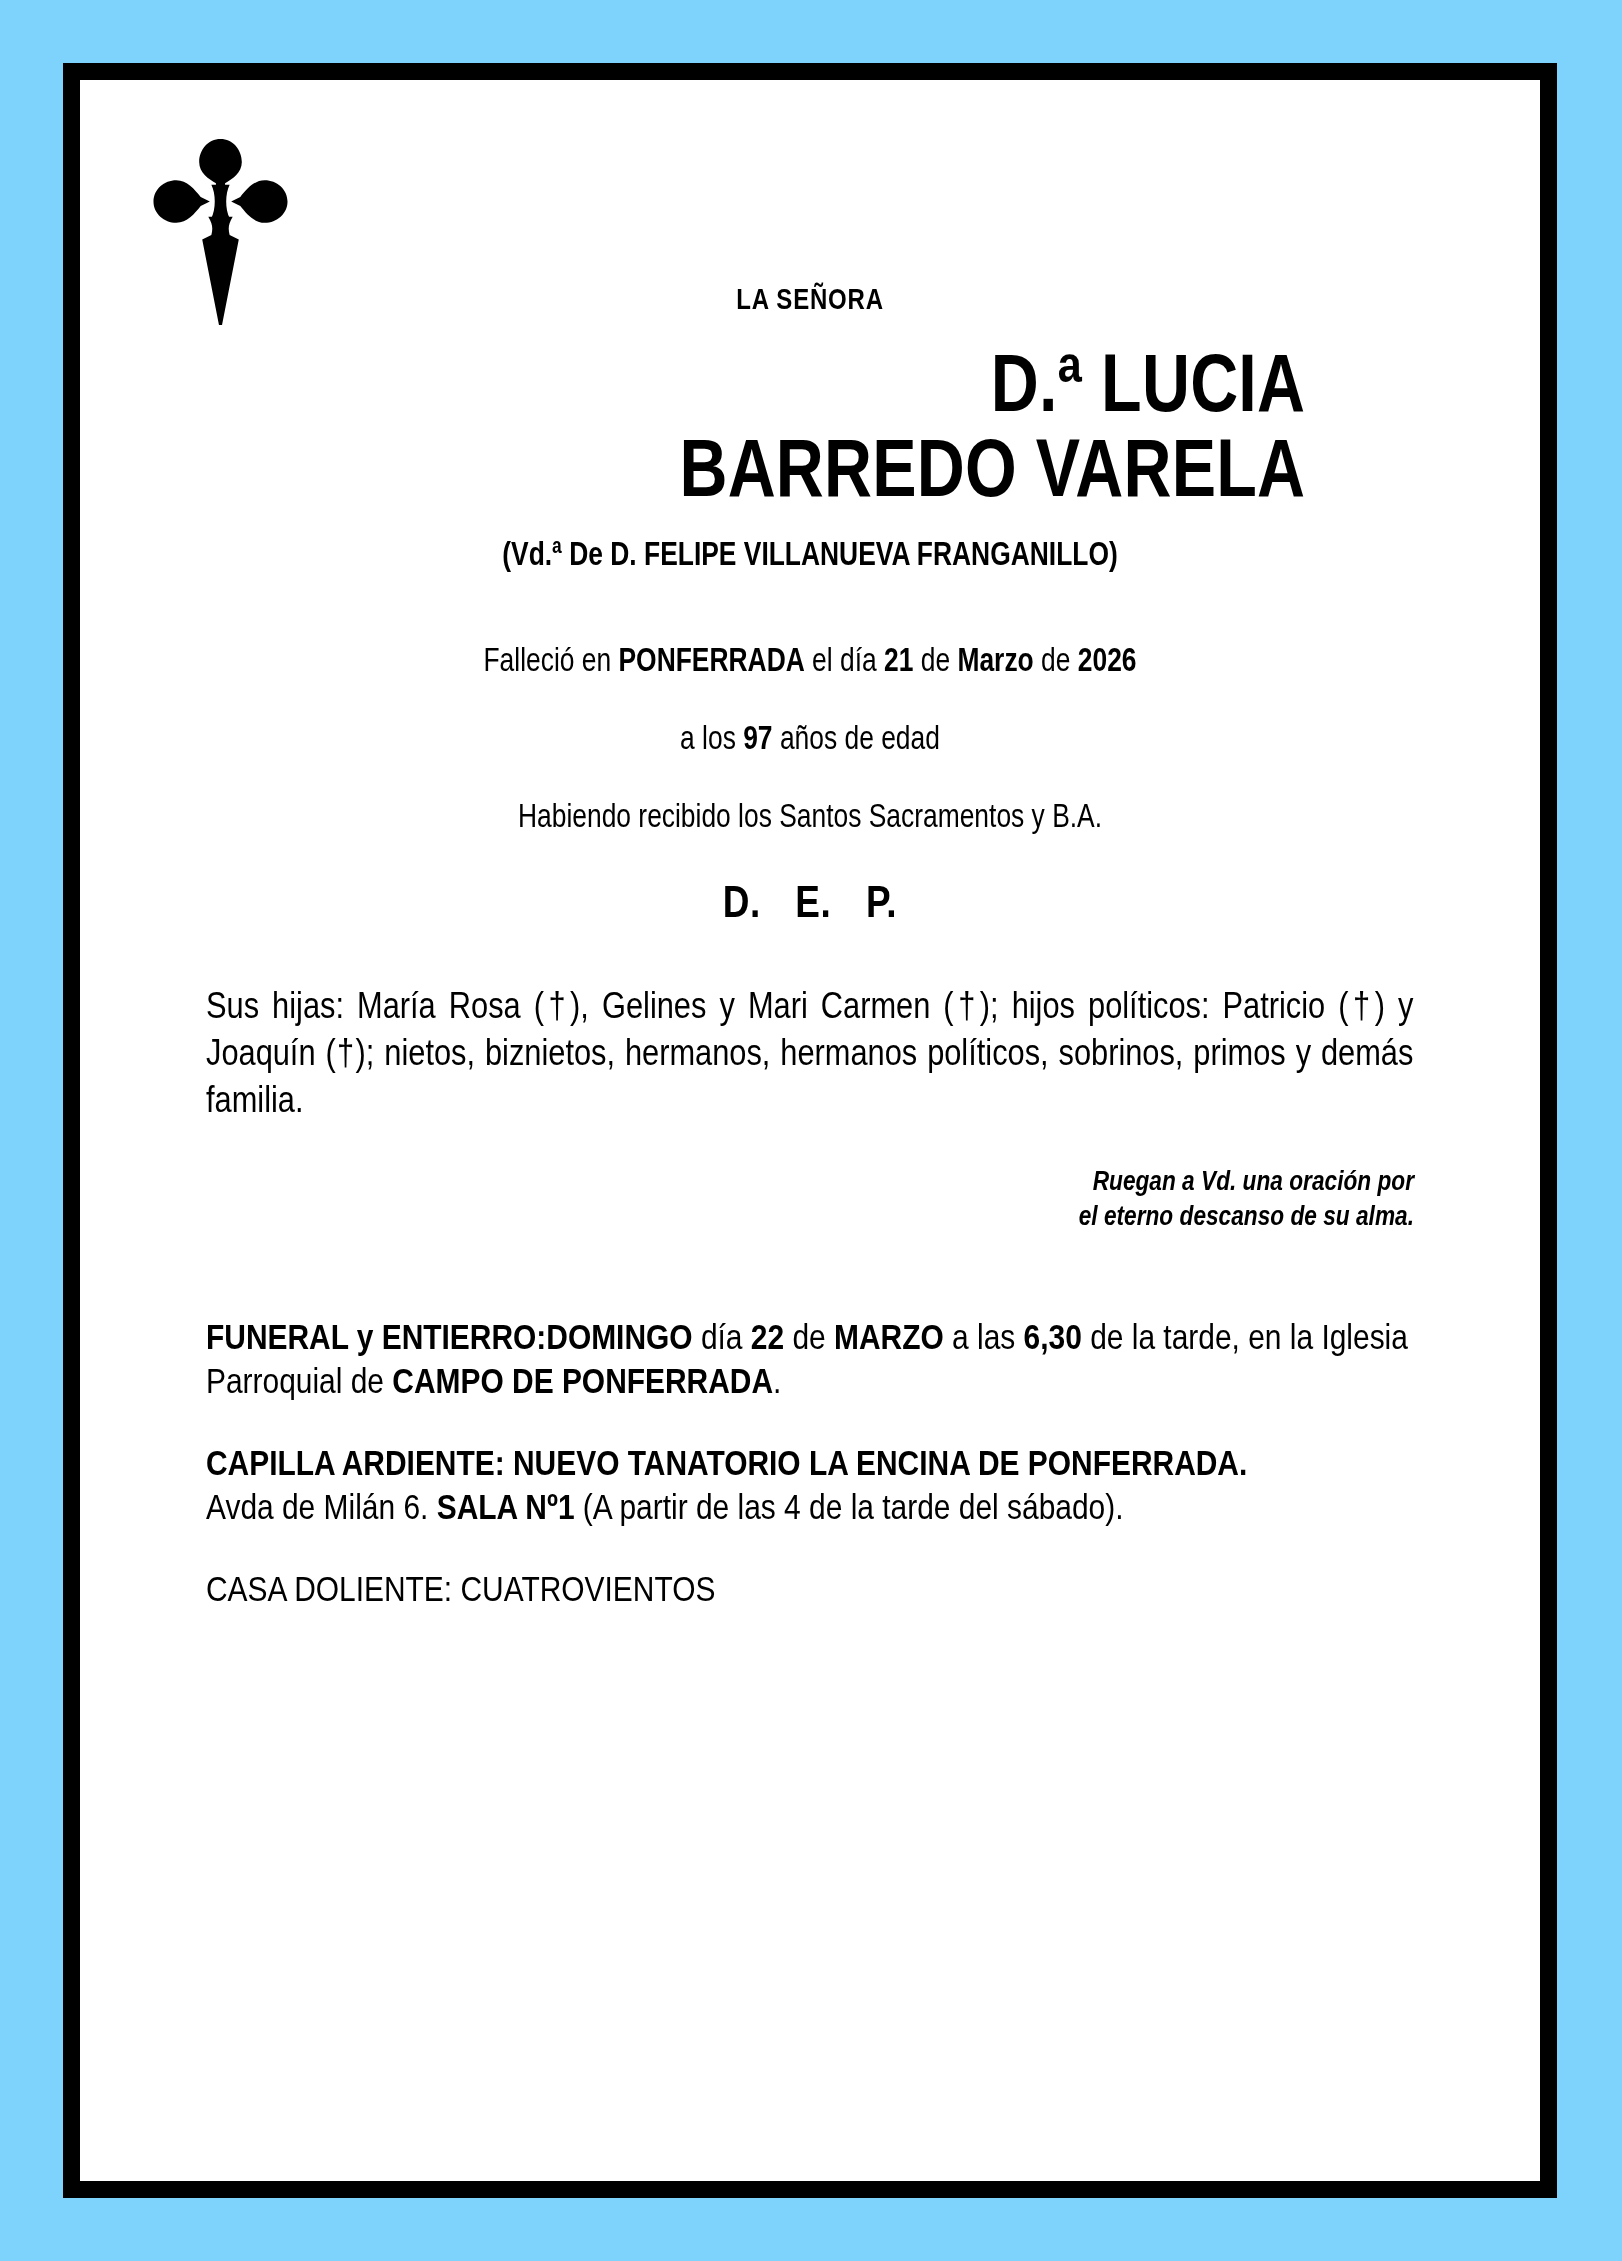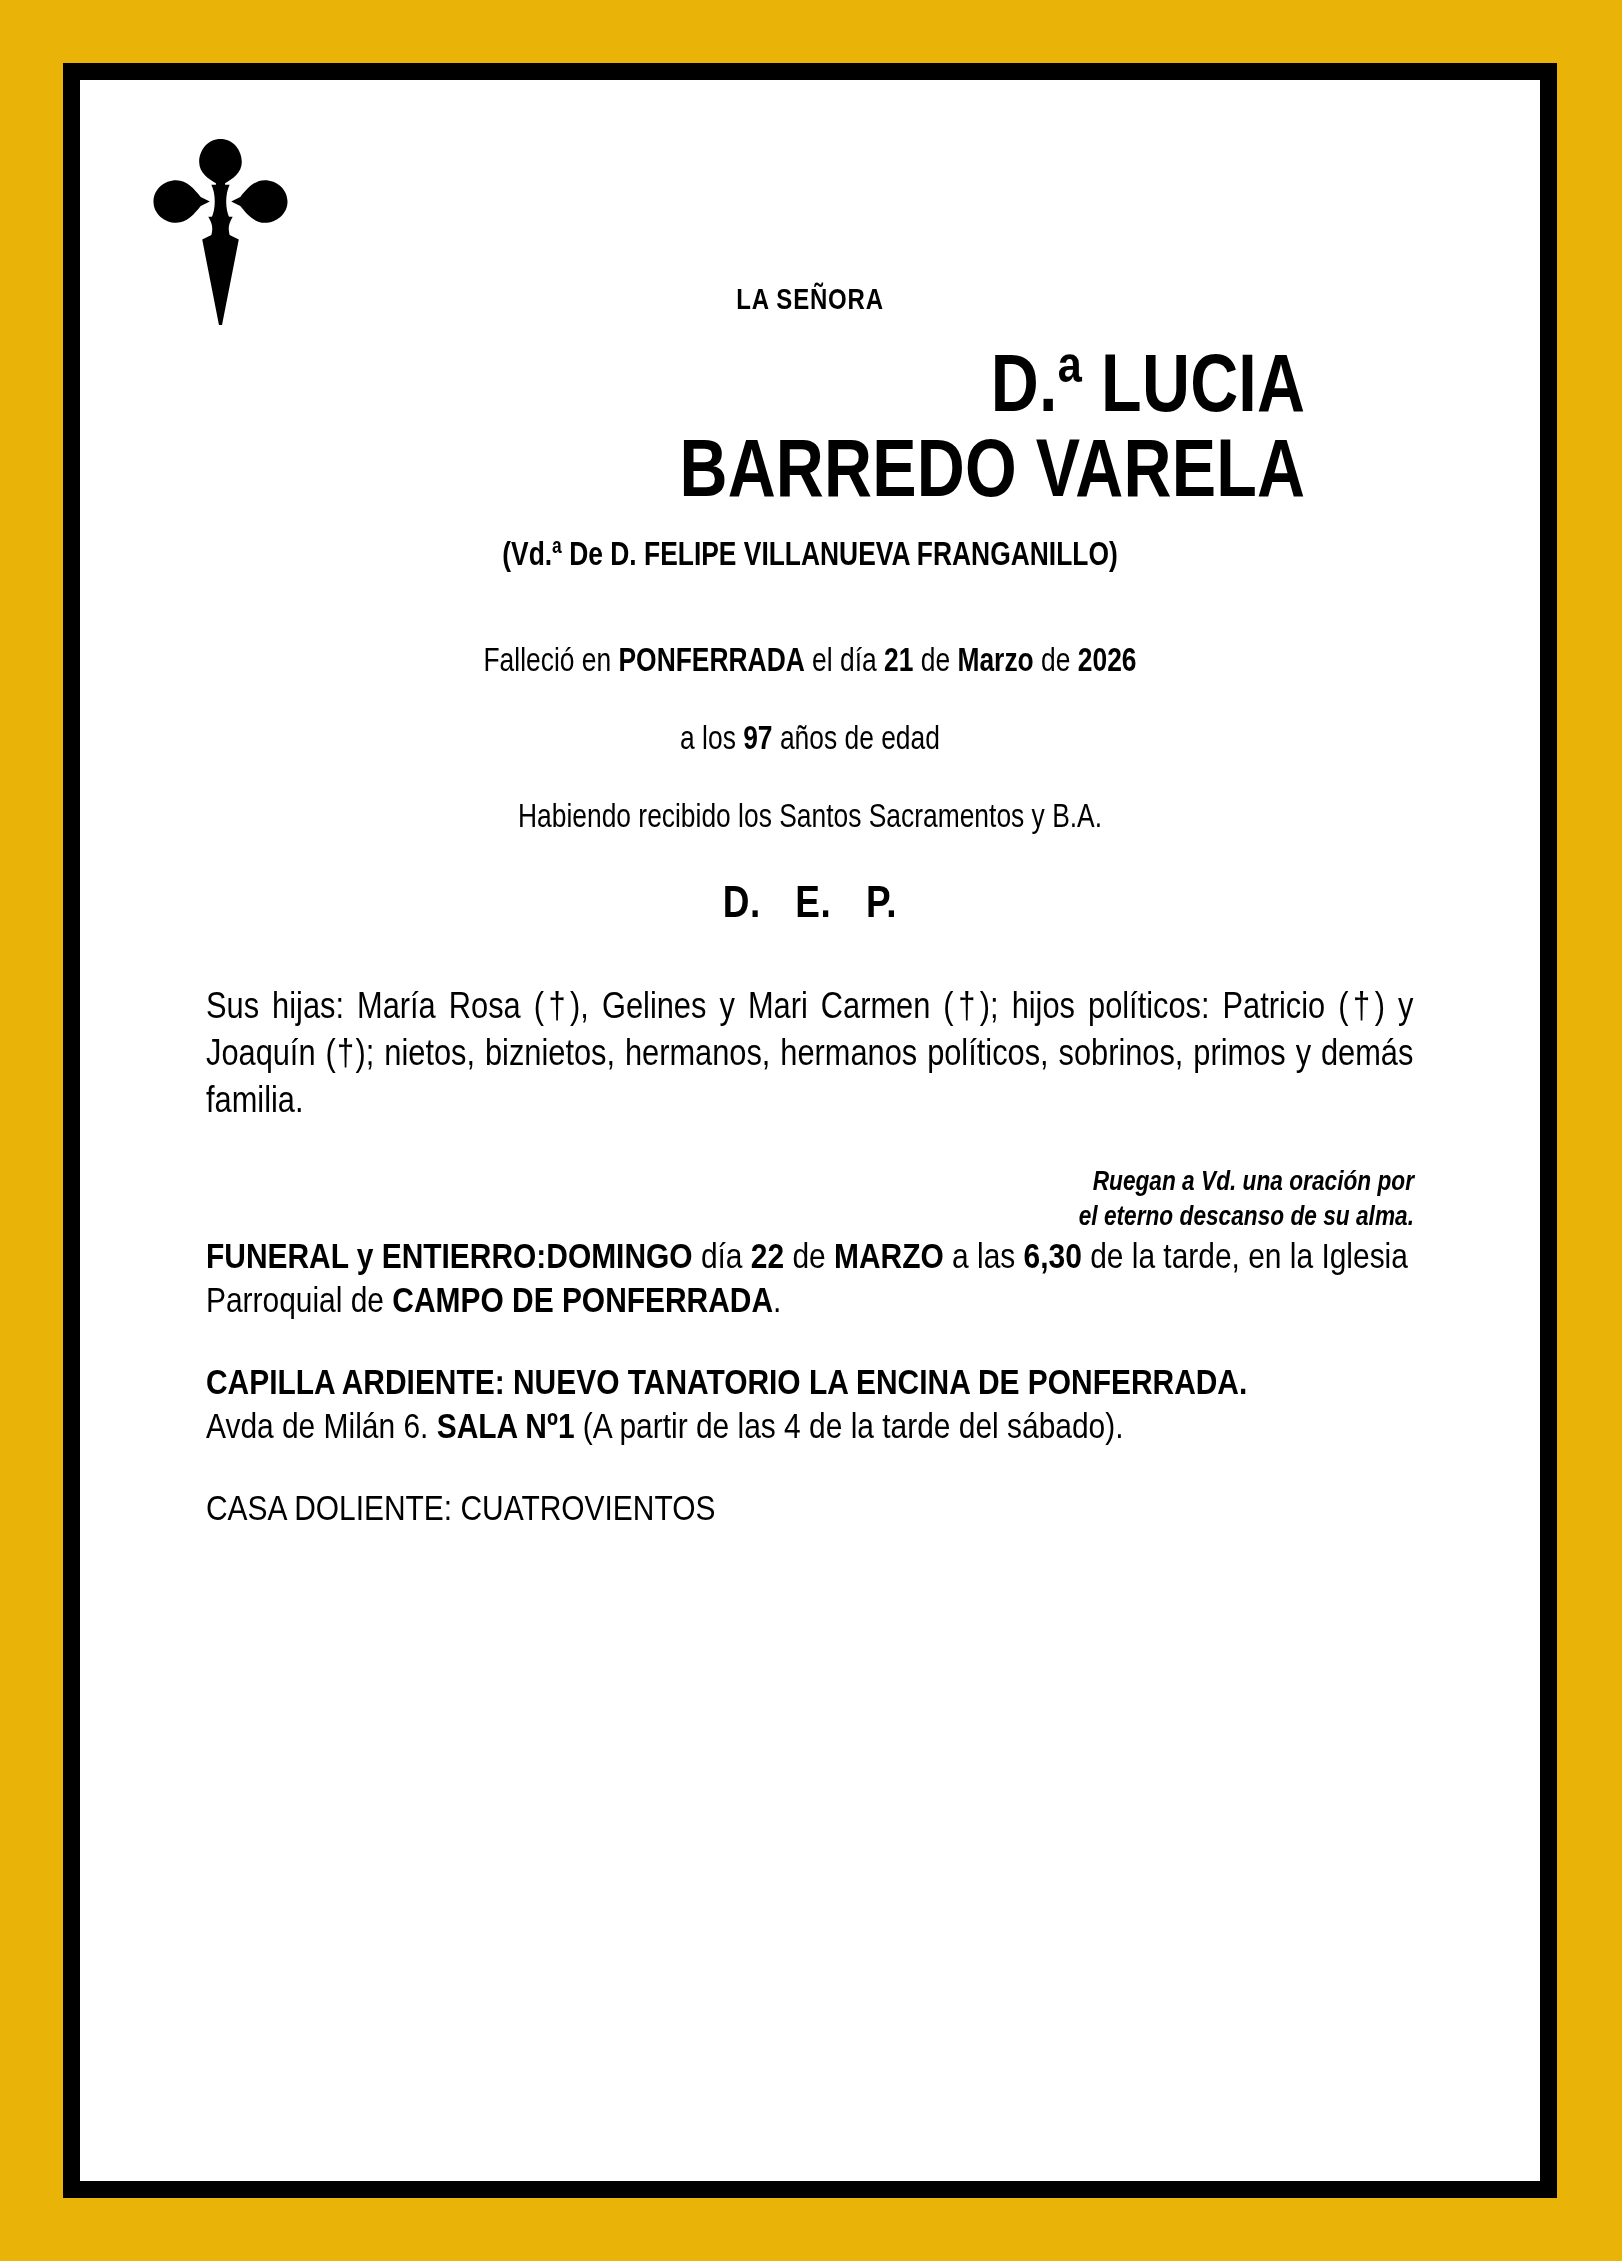--- a/index.html
+++ b/index.html
@@ -9,21 +9,21 @@
   }
   body {
     font-family: "Liberation Sans", sans-serif;
     color: #000000;
   }
 
   .page {
     position: relative;
     width: 1623px;
     height: 2261px;
-    background: #eab308;
+    background: #7dd3fc;
     box-sizing: border-box;
     padding: 63px 66px 63px 63px;
   }
 
   .frame {
     width: 100%;
     height: 100%;
     box-sizing: border-box;
     border: 17px solid #000000;
     background: #ffffff;
@@ -121,21 +121,21 @@
     text-align: right;
     font-size: 27px;
     font-weight: bold;
     font-style: italic;
     line-height: 1.30;
     transform: scaleX(0.84);
     transform-origin: right center;
   }
 
   
-  .services { }
+  .services { margin-top: 81px; }
   .svc {
     font-size: 35px;
     font-weight: 300;
     line-height: 1.26;
     transform: scaleX(0.855);
     transform-origin: left center;
     width: 116.9%;
   }
   .svc b { font-weight: bold; }
   .svc-funeral { }

